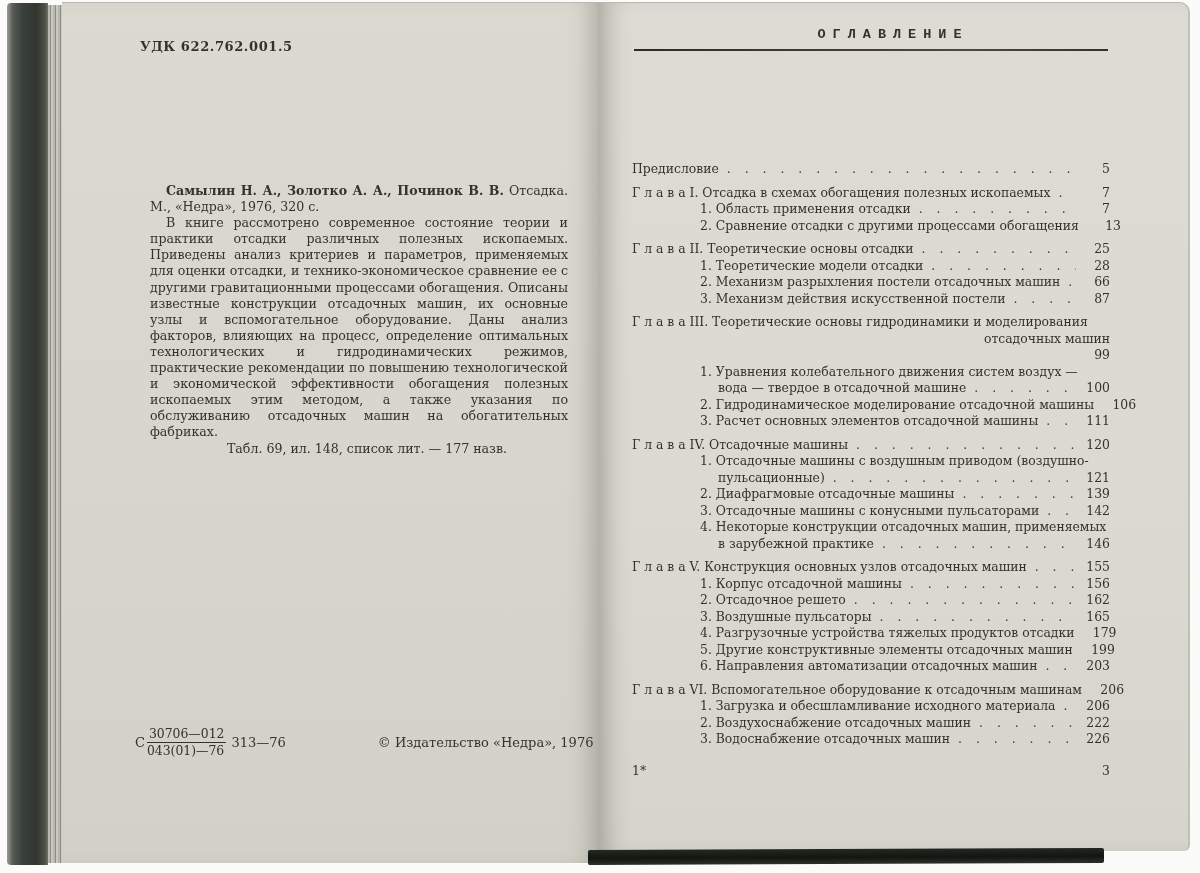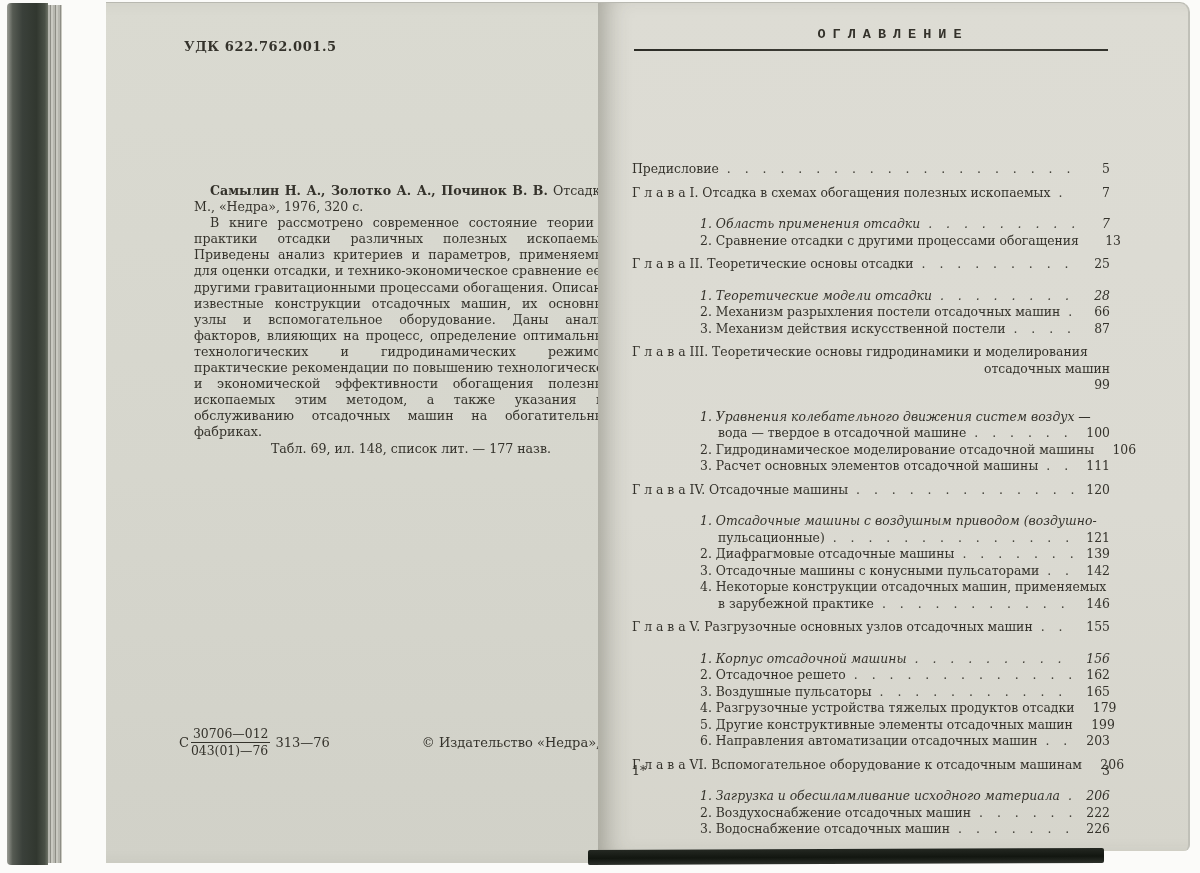--- a/index.html
+++ b/index.html
@@ -24,21 +24,20 @@
   }
 
   .page {
     position:absolute; top:2px; color:#34322b;
   }
   .page-left {
     left:62px; width:536px; height:860px;
     background:linear-gradient(180deg,#dadad1 0%,#d6d6cd 55%,#d1d1c8 100%);
     border-top:1px solid #b8b8b0;
     box-shadow:inset -20px 0 24px -14px rgba(60,60,48,.30);
-    margin-left:44px;
   }
   .page-right {
     left:598px; width:590px; height:848px;
     background:linear-gradient(180deg,#dddcd4 0%,#dbdad2 60%,#d6d5cc 100%);
     border-top:1px solid #b8b8b0;
     border-right:2px solid #c0c0b8;
     border-radius:0 10px 6px 0;
     box-shadow:inset 22px 0 26px -16px rgba(60,60,48,.38);
   }
   
@@ -85,21 +84,21 @@
   .toc-row .label { white-space:nowrap; flex:0 0 auto; }
   .toc-row .dots {
     flex:1 1 0; min-width:0; overflow:hidden; white-space:nowrap;
     margin:0 4px 0 8px; letter-spacing:5px; color:#45433b;
   }
   .toc-row .page-num { flex:0 0 auto; min-width:30px; text-align:right; }
   .toc-row.chapter:not(.cont) { margin-top:7px; }
   .toc-row.chapter.cont  { padding-left:68px;flex-direction:column; }
   .toc-row.item          { padding-left:68px; }
   .toc-row.item.cont     { padding-left:86px; }
-  .toc-row.group-start   { margin-top:15px;font-style:italic; }
+  .toc-row.group-start   { margin-top:0; }
   .toc-footer {
     position:absolute; left:34px; top:760px; width:478px;
     display:flex; justify-content:space-between; font-size:12.4px;
   }
 </style>
 </head>
 <body>
 
 <div class="scan">
   <div class="spine"></div>
@@ -220,21 +219,21 @@
         </div>
         <div class="toc-row item">
           <span class="label">4. Некоторые конструкции отсадочных машин, применяемых</span>
         </div>
         <div class="toc-row item cont">
           <span class="label">в зарубежной практике</span>
           <span class="dots">. . . . . . . . . . . . . . . . . . . . . . . . . . . . . . . . . . . . . . . . . . . . .</span>
           <span class="page-num">146</span>
         </div>
         <div class="toc-row chapter">
-          <span class="label">Г л а в а  V. Разгрузочные основных узлов отсадочных машин</span>
+          <span class="label">Г л а в а  V. Конструкция основных узлов отсадочных машин</span>
           <span class="dots">. . . . . . . . . . . . . . . . . . . . . . . . . . . . . . . . . . . . . . . . . . . . .</span>
           <span class="page-num">155</span>
         </div>
         <div class="toc-row item group-start">
           <span class="label">1. Корпус  отсадочной  машины</span>
           <span class="dots">. . . . . . . . . . . . . . . . . . . . . . . . . . . . . . . . . . . . . . . . . . . . .</span>
           <span class="page-num">156</span>
         </div>
         <div class="toc-row item">
           <span class="label">2. Отсадочное решето</span>

